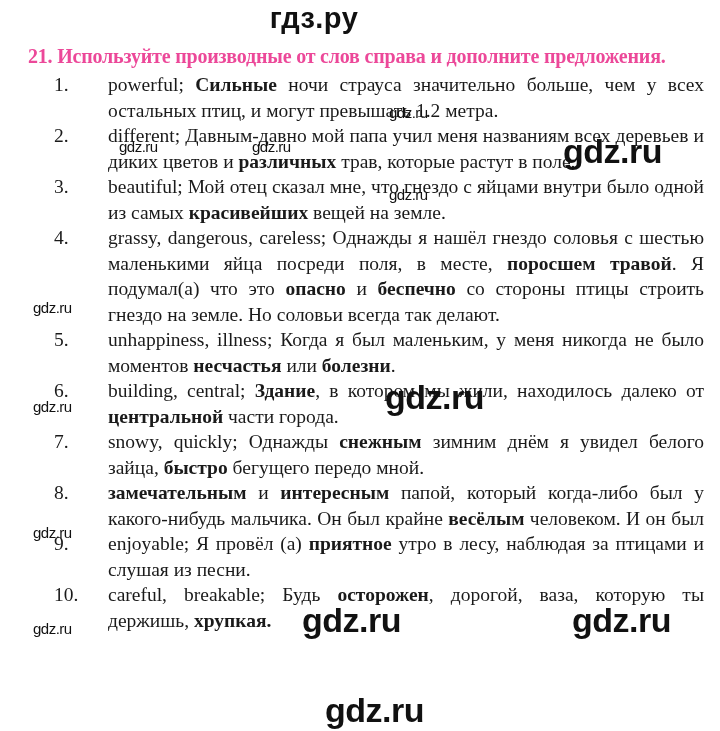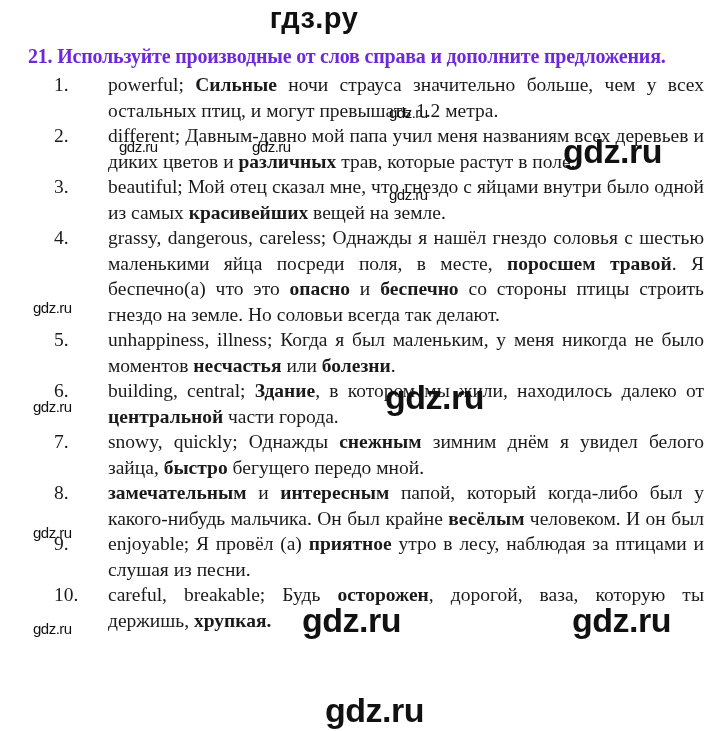--- a/index.html
+++ b/index.html
@@ -1,20 +1,20 @@
 <!DOCTYPE html>
 <html><head>
 <meta charset="utf-8">
 <style>
   html, body { margin: 0; padding: 0; background: #ffffff; }
   body { width: 720px; height: 731px; position: relative; overflow: hidden;
          font-family: "Liberation Serif", serif; color: #1a1a1a; }
   .site-title { position: absolute; left: 0; width: 628px; top: 2px; text-align: center;
          font-family: "Liberation Sans", sans-serif; font-weight: bold; font-size: 29px; letter-spacing: 0.5px; color:#111; }
-  .heading { position: absolute; left: 28px; top: 45px; font-size: 20px; font-weight: bold; color:#6d28d9; letter-spacing: -0.2px; }
+  .heading { position: absolute; left: 28px; top: 45px; font-size: 20px; font-weight: bold; color:#ec4899; letter-spacing: -0.2px; }
   .list { position: absolute; left: 0; top: 72px; width: 720px; }
   .item { position: relative; font-size: 19.5px; line-height: 25.5px; }
   .item .num { position: absolute; left: 54px; width: 26px; }
   .item .line { display: block; margin-left: 108px; width: 596px; text-align: justify; text-align-last: justify; white-space: nowrap; }
   .item .line.last { text-align-last: left; }
   .item .line span { white-space: pre; }
   b { font-weight: bold; }
   .wm-small { position: absolute; font-family: "Liberation Sans", sans-serif; font-size: 15px; color:#111; letter-spacing: -0.5px; }
   .wm-big { position: absolute; font-family: "Liberation Sans", sans-serif; font-size: 34px; font-weight: bold; color:#111; letter-spacing: -0.5px; }
 </style>
@@ -36,21 +36,21 @@
     </div>
     <div class="item">
       <span class="num">3.</span>
       <span class="line"><span>beautiful; Мой отец сказал мне, что гнездо с яйцами внутри было одной</span></span>
       <span class="line last"><span>из самых </span><b>красивейших</b><span> вещей на земле.</span></span>
     </div>
     <div class="item">
       <span class="num">4.</span>
       <span class="line"><span>grassy, dangerous, careless; Однажды я нашёл гнездо соловья с шестью</span></span>
       <span class="line"><span>маленькими яйца посреди поля, в месте, </span><b>поросшем травой</b><span>. Я</span></span>
-      <span class="line"><span>беспечно(а) что это </span><b>опасно</b><span> и </span><b>беспечно</b><span> со стороны птицы строить</span></span>
+      <span class="line"><span>подумал(а) что это </span><b>опасно</b><span> и </span><b>беспечно</b><span> со стороны птицы строить</span></span>
       <span class="line last"><span>гнездо на земле. Но соловьи всегда так делают.</span></span>
     </div>
     <div class="item">
       <span class="num">5.</span>
       <span class="line"><span>unhappiness, illness; Когда я был маленьким, у меня никогда не было</span></span>
       <span class="line last"><span>моментов </span><b>несчастья</b><span> или </span><b>болезни</b><span>.</span></span>
     </div>
     <div class="item">
       <span class="num">6.</span>
       <span class="line"><span>building, central; </span><b>Здание</b><span>, в котором мы жили, находилось далеко от</span></span>

